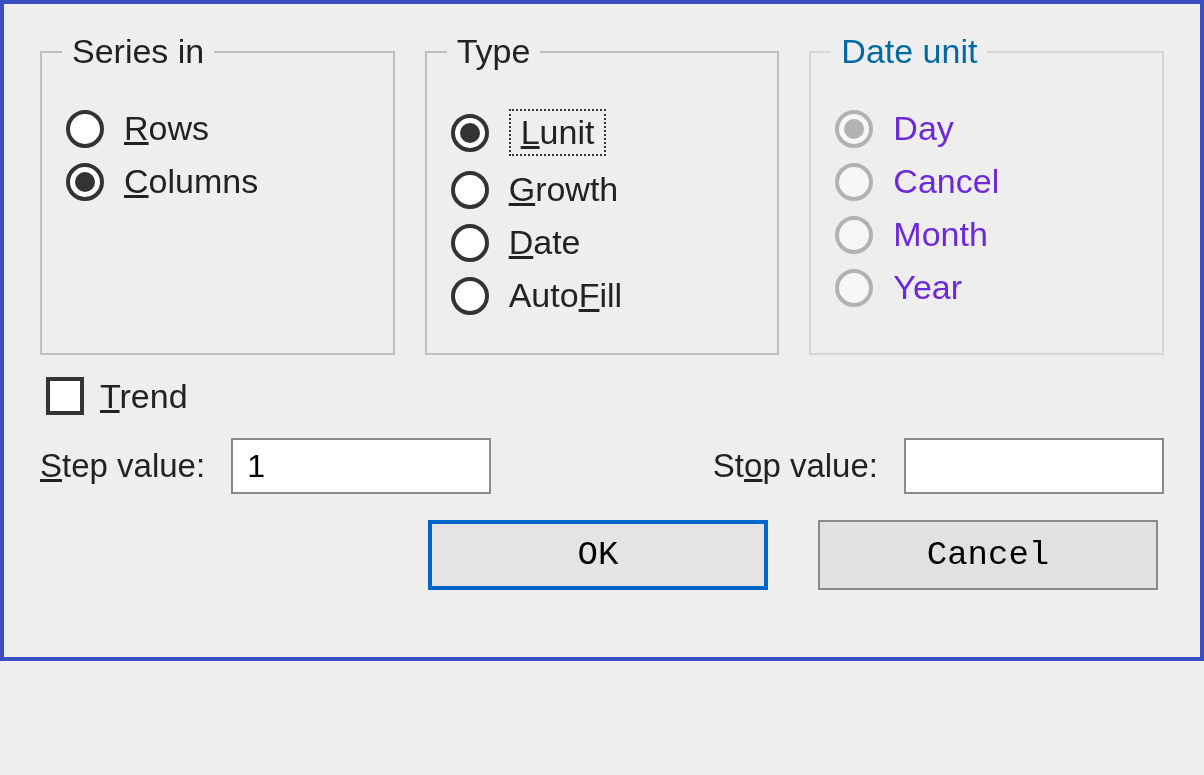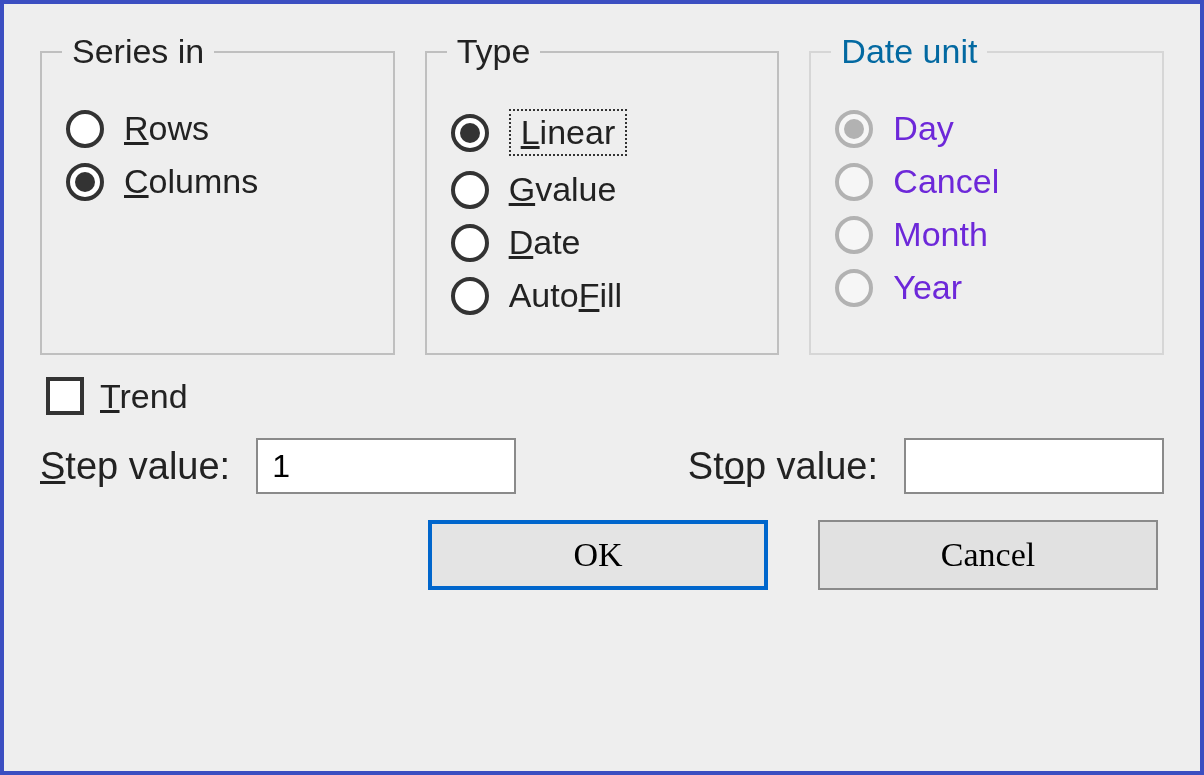--- a/index.html
+++ b/index.html
@@ -5,21 +5,21 @@
   * { box-sizing: border-box; }
   html, body {
     margin: 0; padding: 0;
     width: 1204px; height: 775px;
     font-family: "Segoe UI", Tahoma, sans-serif;
     font-size: 34px;
     background: #eeeeee;
     color: #222;
   }
   .dialog {
-    width: 1204px; height: 775px;
+    width: 1204px; height: 661px;
     border: 4px solid #3b4ec1;
     background: #eeeeee;
     padding: 28px 36px 32px 36px;
     display: flex;
     flex-direction: column;
   }
   .groups-row {
     display: flex;
     gap: 30px;
     width: 100%;
@@ -95,21 +95,21 @@
     background: #fff;
     flex-shrink: 0;
   }
   .values-row {
     display: flex;
     align-items: center;
     gap: 26px;
     margin: 16px 0 0 0;
   }
   .values-row .field-label {
-    font-size: 38px;
+    font-size: 33px;
     white-space: nowrap;
     text-align: right;
   }
   .text-input {
     width: 260px;
     height: 56px;
     border: 2px solid #8a8a8a;
     background: #fff;
     font-size: 32px;
     padding: 4px 14px;
@@ -120,21 +120,21 @@
     display: flex;
     justify-content: flex-end;
     gap: 50px;
     margin-top: 26px;
     padding-right: 6px;
   }
   .btn {
     width: 340px;
     height: 70px;
     font-size: 34px;
-    font-family: Liberation Serif, serif;
+    font-family: Liberation Mono, monospace;
     background: #e1e1e1;
     border: 2px solid #8a8a8a;
     cursor: pointer;
   }
   .btn.default {
     border: 4px solid #0066cc;
     background: #e4e4e4;
   }
 </style>
 </head>
@@ -156,26 +156,26 @@
         <span class="radio-outer selected"></span>
         <span class="radio-label"><span></span><span class="accel">C</span><span>olumns</span></span>
       </label>
     </fieldset>
 
     <fieldset class="group">
       <legend>Type</legend>
 
       <label class="radio-row">
         <span class="radio-outer selected"></span>
-        <span class="radio-label"><span class="focus-rect"><span></span><span class="accel">L</span><span>inear</span></span></span>
-      </label>
-
-      <label class="radio-row">
-        <span class="radio-outer"></span>
-        <span class="radio-label"><span></span><span class="accel">G</span><span>value</span></span>
+        <span class="radio-label"><span class="focus-rect"><span></span><span class="accel">L</span><span>unit</span></span></span>
+      </label>
+
+      <label class="radio-row">
+        <span class="radio-outer"></span>
+        <span class="radio-label"><span></span><span class="accel">G</span><span>rowth</span></span>
       </label>
 
       <label class="radio-row">
         <span class="radio-outer"></span>
         <span class="radio-label"><span></span><span class="accel">D</span><span>ate</span></span>
       </label>
 
       <label class="radio-row">
         <span class="radio-outer"></span>
         <span class="radio-label"><span>Auto</span><span class="accel">F</span><span>ill</span></span>

